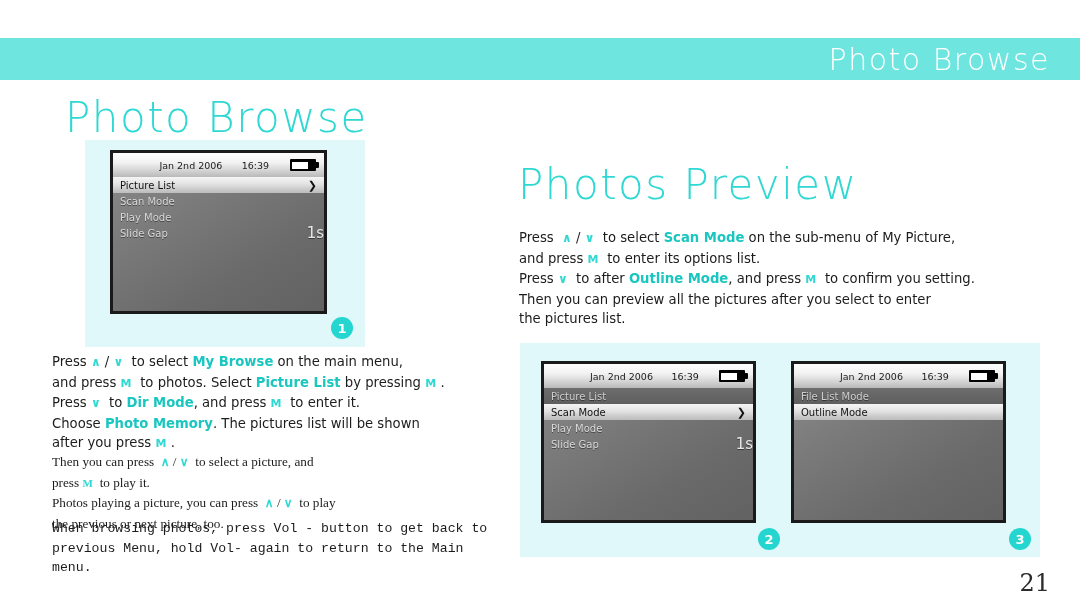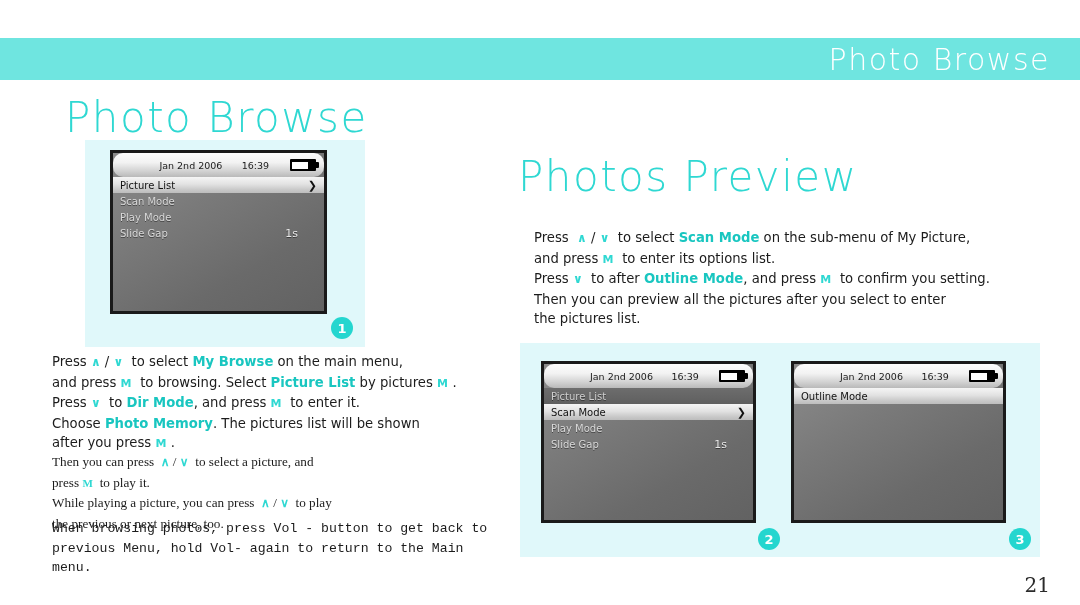--- a/index.html
+++ b/index.html
@@ -41,21 +41,21 @@
   .page-heading {
     position: absolute;
     color: #2fd8d2;
     font-size: 42px;
     font-weight: 300;
     letter-spacing: 1.5px;
     white-space: nowrap;
     font-family: "DejaVu Sans", "Liberation Sans", sans-serif;
   }
   #heading-left { left: 65px; top: 93px; }
-  #heading-right { left: 518px; top: 152px; }
+  #heading-right { left: 518px; top: 160px; }
 
   
   .light-panel {
     position: absolute;
     background: #e0f8fa;
   }
   #panel-left { left: 85px; top: 140px; width: 280px; height: 207px; }
   #panel-right { left: 520px; top: 343px; width: 520px; height: 214px; }
 
   
@@ -78,21 +78,20 @@
 
   .status-bar {
     position: relative;
     height: 24px;
     background: linear-gradient(to bottom, #fdfdfd 0%, #f2f2f2 40%, #d2d2d2 75%, #b9b9b9 100%);
     display: flex;
     align-items: center;
     font-size: 9.5px;
     color: #1b1b1b;
     font-family: "DejaVu Sans", "Liberation Sans", sans-serif;
-    border-radius: 10px;
   }
   .status-date {
     position: absolute;
     left: 22%;
   }
   .status-time {
     position: absolute;
     left: 61%;
   }
   .battery {
@@ -131,23 +130,23 @@
     display: flex;
     align-items: center;
     font-size: 10px;
     font-family: "DejaVu Sans", "Liberation Sans", sans-serif;
     padding: 0 7px;
     box-sizing: border-box;
   }
   .menu-row .label { color: #d8d8d8; text-shadow: 0 1px 0 rgba(0,0,0,0.45); }
   .menu-row .value {
     position: absolute;
-    right: 26px;
+    right: 0;
     color: #e8e8e8;
-    font-size: 11px;
+    font-size: 15px;
     text-shadow: 0 1px 0 rgba(0,0,0,0.45);
   }
   .menu-row.selected {
     background: linear-gradient(to bottom, #f5f5f5 0%, #e2e2e2 45%, #c8c8c8 80%, #bdbdbd 100%);
   }
   .menu-row.selected .label { color: #121212; text-shadow: none; font-weight: 500; }
   .menu-row.dim {
     background: linear-gradient(to bottom, #6d6d6d 0%, #5f5f5f 100%);
   }
   .menu-row.dim .label { color: #cfcfcf; }
@@ -165,21 +164,21 @@
     position: absolute;
     font-size: 13.2px;
     line-height: 19.5px;
     color: #1c1c1c;
     font-family: "DejaVu Sans", "Liberation Sans", sans-serif;
     white-space: pre-wrap;
   }
   #text-left-1 { left: 52px; top: 352px; width: 430px; }
   #text-left-2 { left: 52px; top: 452px; width: 430px; font-family: Liberation Serif, serif; }
   #text-left-3 { left: 52px; top: 519px; width: 440px; font-family: Liberation Mono, monospace; }
-  #text-right-1 { left: 534px; top: 228px; width: 540px; }
+  #text-right-1 { left: 519px; top: 228px; width: 540px; }
 
   .hl { color: #19c6c0; font-weight: bold; }
   .key {
     color: #2fd8d2;
     font-size: 11px;
     font-weight: bold;
     letter-spacing: 0.3px;
   }
   .chev {
     color: #2fd8d2;
@@ -204,21 +203,21 @@
   }
   #badge-1 { left: 331px; top: 317px; }
   #badge-2 { left: 758px; top: 528px; }
   #badge-3 { left: 1009px; top: 528px; }
 
   
   .page-number {
     position: absolute;
     right: 30px;
     bottom: 8px;
-    font-size: 20px;
+    font-size: 24px;
     color: #2b2b2b;
     font-family: "DejaVu Serif", "Liberation Serif", serif;
   }
 </style>
 </head>
 <body>
 
 <div class="banner">
   <div class="banner-title">Photo Browse</div>
 </div>
@@ -251,27 +250,27 @@
           <span class="label">Slide Gap</span>
           <span class="value">1s</span>
         </div>
       </div>
   </div>
 </div>
 
 <div class="badge" id="badge-1">1</div>
 
 <div class="body-text" id="text-left-1"><span>Press </span><span class="chev">∧</span><span> / </span><span class="chev">∨</span><span>  to select </span><span class="hl">My Browse</span><span> on the main menu,
-and press </span><span class="key">M</span><span>  to browsing. Select </span><span class="hl">Picture List</span><span> by pictures </span><span class="key">M</span><span> .
+and press </span><span class="key">M</span><span>  to photos. Select </span><span class="hl">Picture List</span><span> by pressing </span><span class="key">M</span><span> .
 Press </span><span class="chev">∨</span><span>  to </span><span class="hl">Dir Mode</span><span>, and press </span><span class="key">M</span><span>  to enter it.
 Choose </span><span class="hl">Photo Memory</span><span>. The pictures list will be shown
 after you press </span><span class="key">M</span><span> .</span></div>
 <div class="body-text" id="text-left-2"><span>Then you can press  </span><span class="chev">∧</span><span> / </span><span class="chev">∨</span><span>  to select a picture, and
 press </span><span class="key">M</span><span>  to play it.
-While playing a picture, you can press  </span><span class="chev">∧</span><span> / </span><span class="chev">∨</span><span>  to play
+Photos playing a picture, you can press  </span><span class="chev">∧</span><span> / </span><span class="chev">∨</span><span>  to play
 the previous or next picture, too.</span></div>
 <div class="body-text" id="text-left-3"><span>When browsing photos, press Vol - button to get back to
 previous Menu, hold Vol- again to return to the Main menu.</span></div>
 
 <div class="page-heading" id="heading-right">Photos Preview</div>
 
 <div class="body-text" id="text-right-1"><span>Press  </span><span class="chev">∧</span><span> / </span><span class="chev">∨</span><span>  to select </span><span class="hl">Scan Mode</span><span> on the sub-menu of My Picture,
 and press </span><span class="key">M</span><span>  to enter its options list.
 Press </span><span class="chev">∨</span><span>  to after </span><span class="hl">Outline Mode</span><span>, and press </span><span class="key">M</span><span>  to confirm you setting.
 Then you can preview all the pictures after you select to enter
@@ -310,20 +309,23 @@
 <div class="device" id="device-3">
   <div class="device-body">
     <div class="status-bar">
       <span class="status-date">Jan 2nd 2006</span>
       <span class="status-time">16:39</span>
       <span class="battery">
           <span class="battery-fill"></span>
         </span>
     </div>
     <div class="menu">
+        <div class="menu-row dim">
+          <span class="label">File List Mode</span>
+        </div>
         <div class="menu-row selected">
           <span class="label">Outline Mode</span>
         </div>
       </div>
   </div>
 </div>
 
 <div class="badge" id="badge-2">2</div>
 <div class="badge" id="badge-3">3</div>
 

